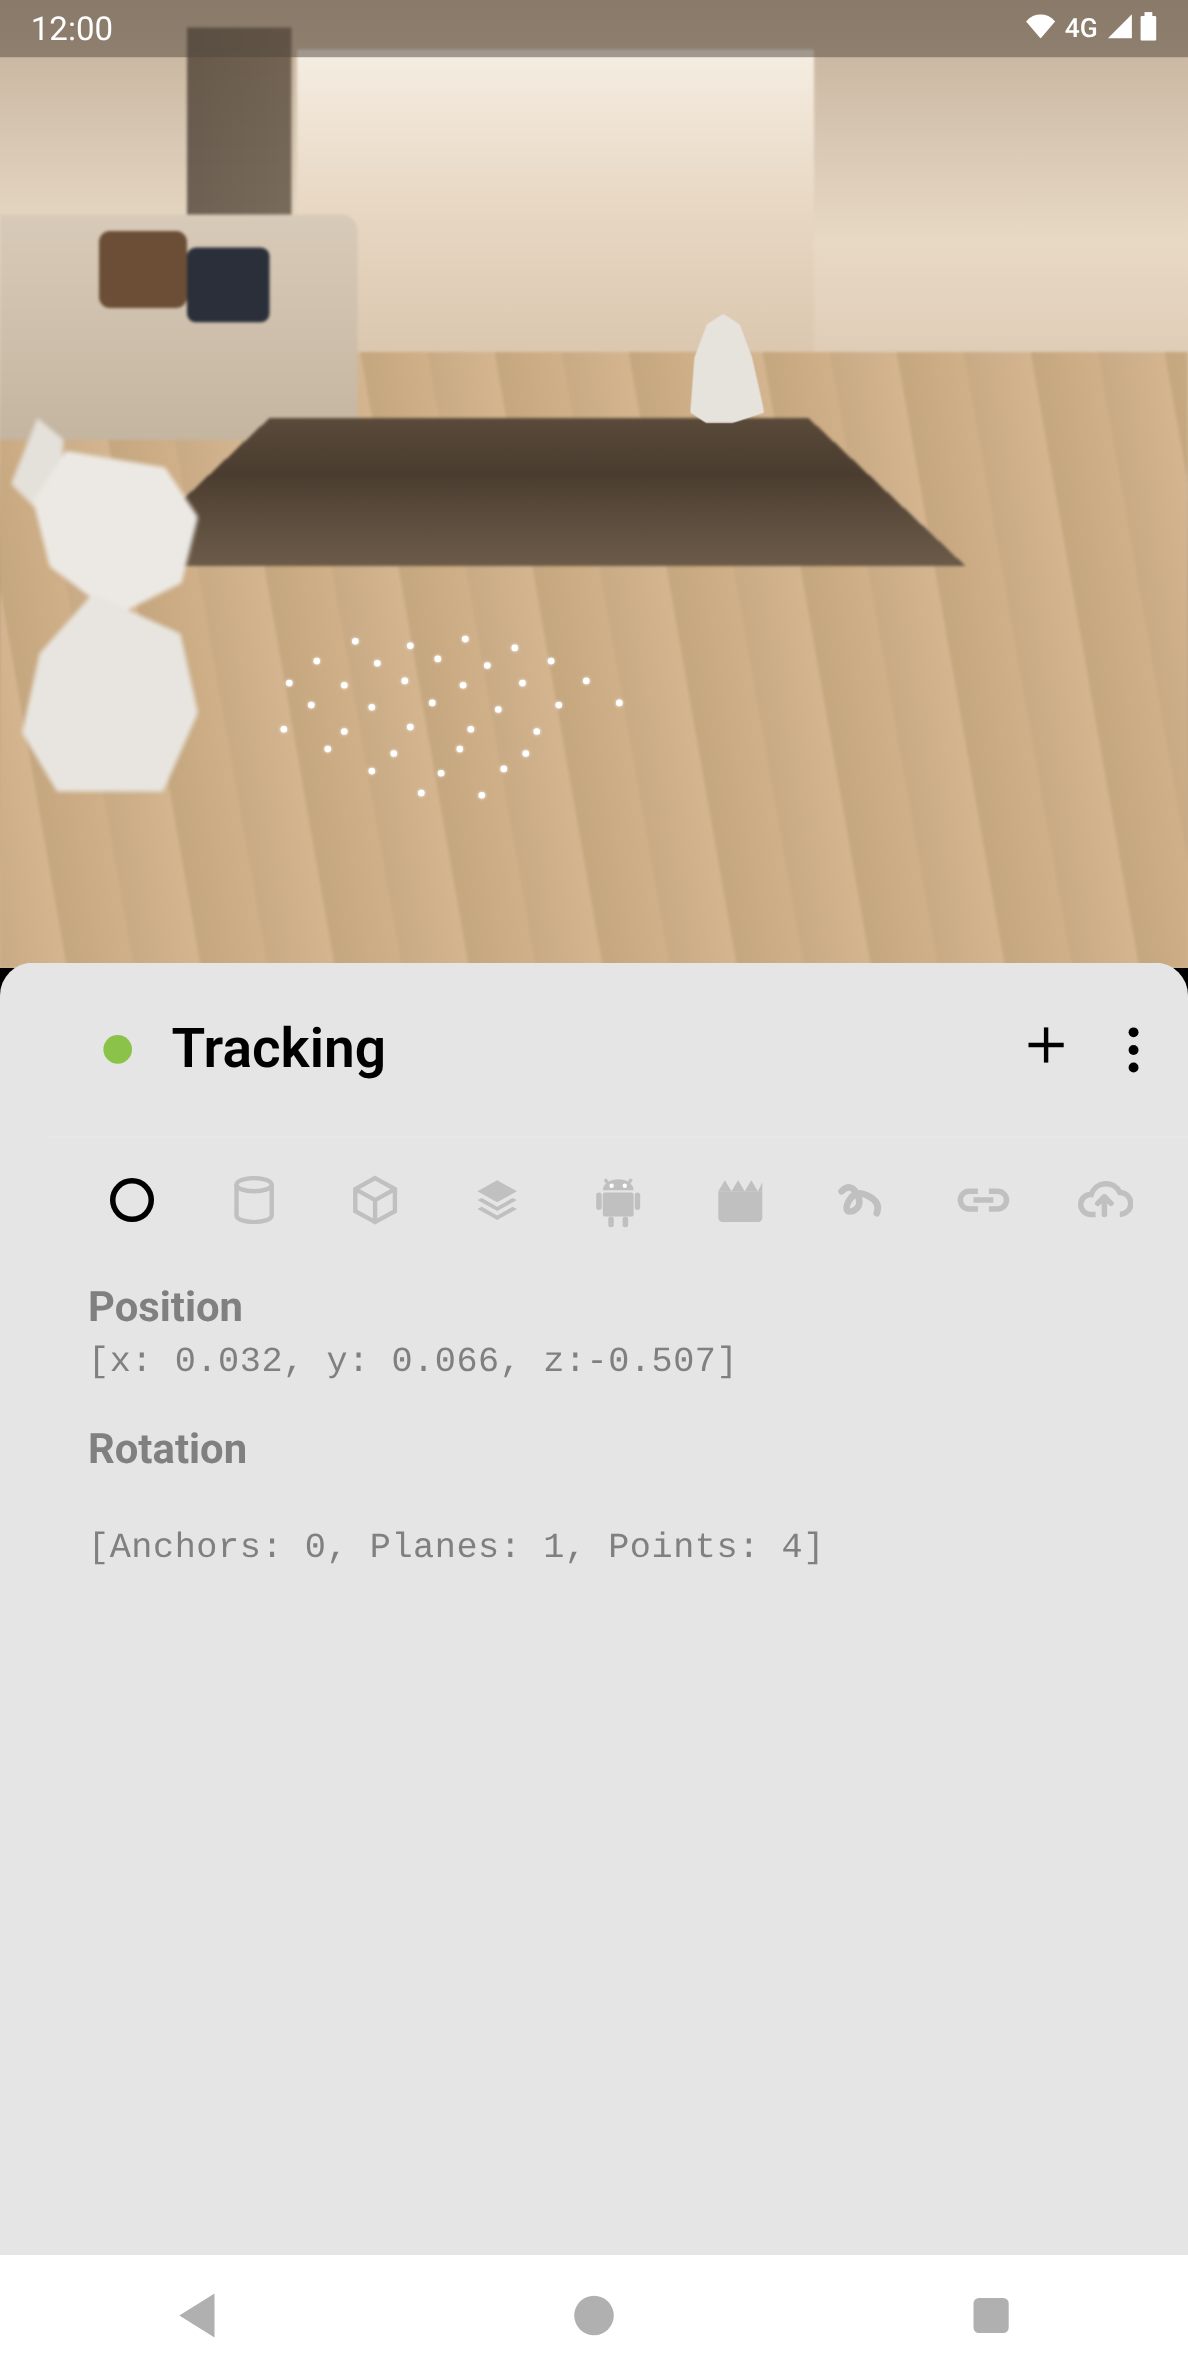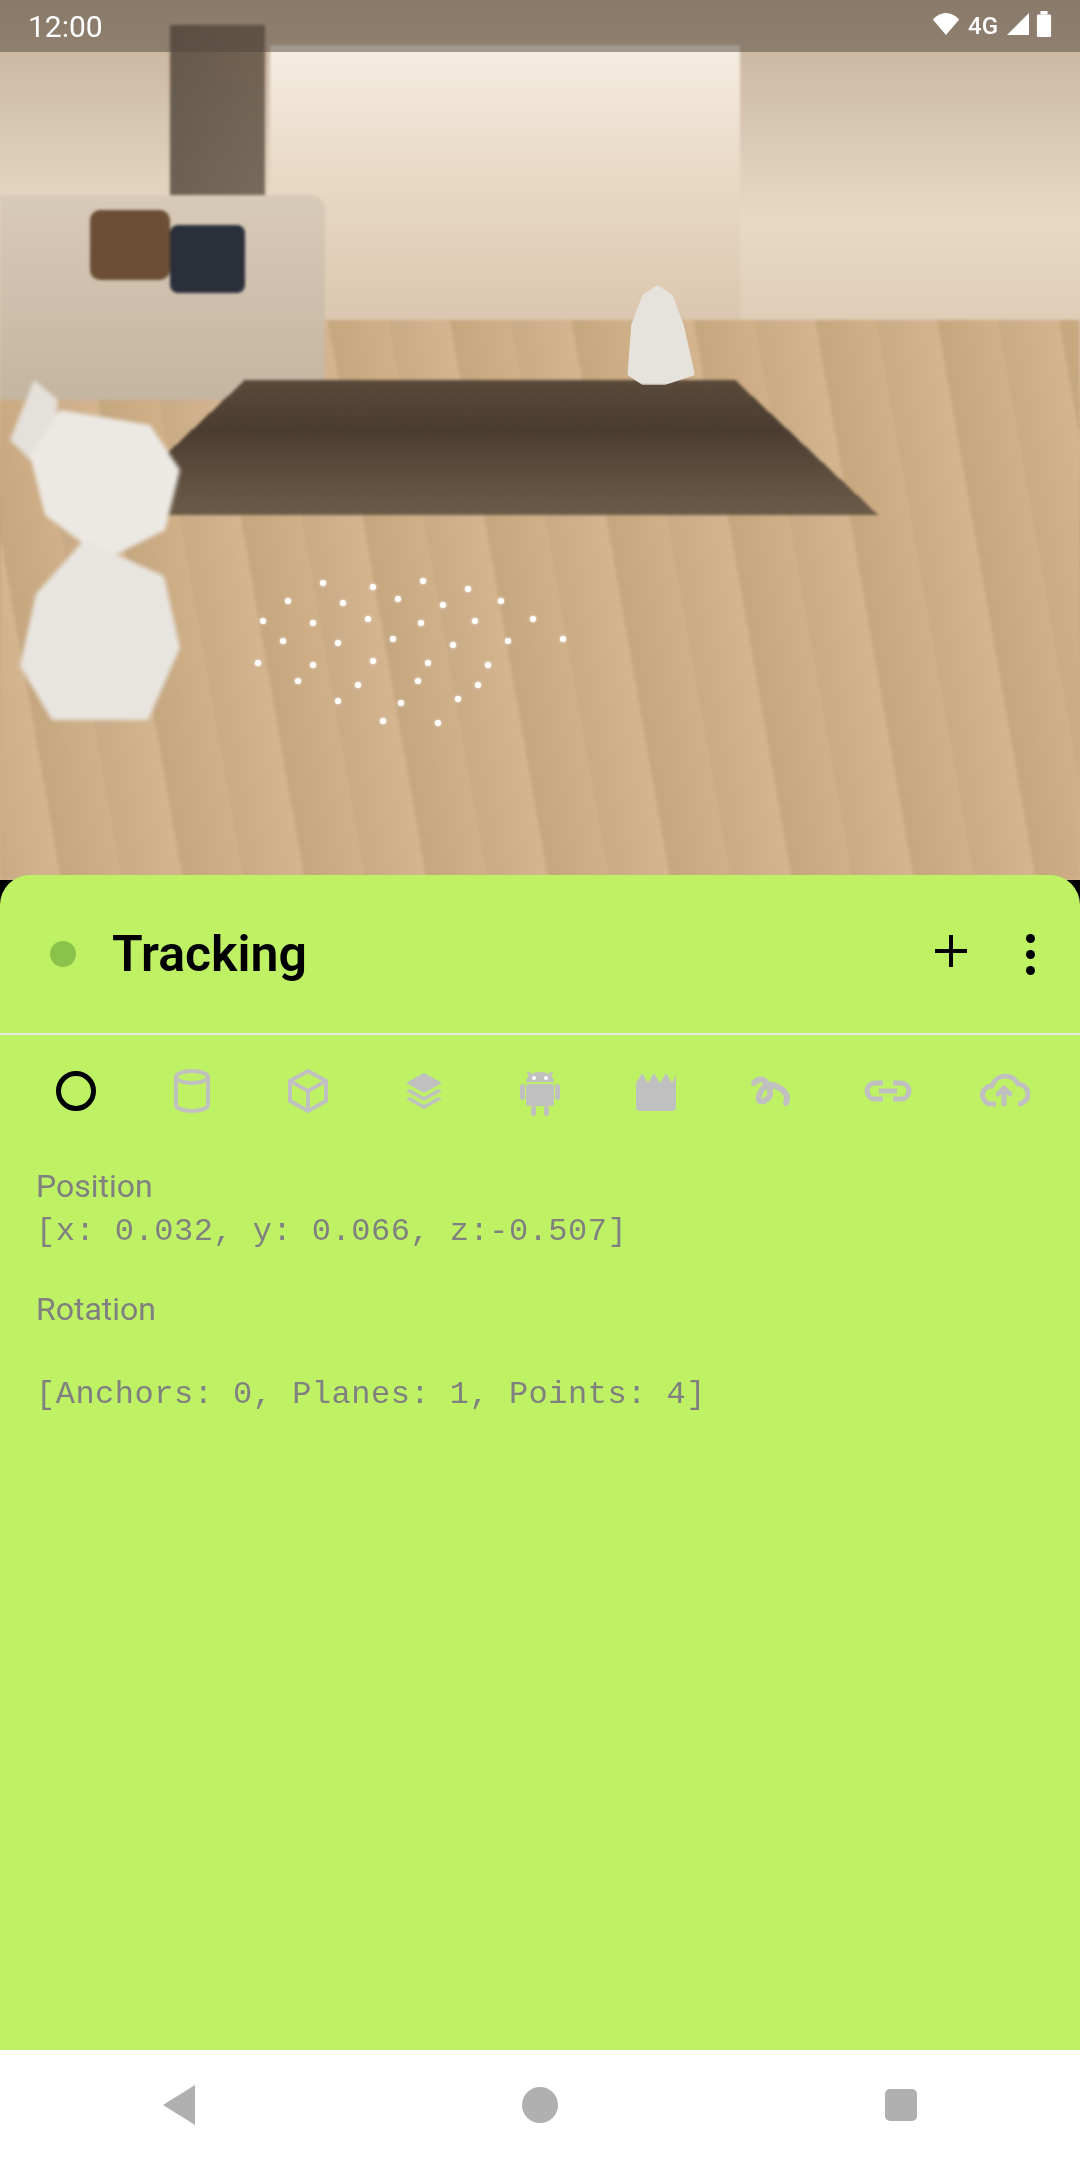--- a/index.html
+++ b/index.html
@@ -223,22 +223,23 @@
       margin: 16px 2px;
     }
 
     
     .bottom-panel {
       position: absolute;
       top: 875px;
       left: 0;
       width: 100%;
       height: 1285px;
-      background: #bef264;
+      background: #e5e5e5;
       border-radius: 30px 30px 0 0;
+      padding-left: 44px;
     }
 
     
     .panel-header {
       display: flex;
       align-items: center;
       padding: 50px 45px 50px 50px;
       border-bottom: 2px solid #e8e8e8;
     }
 
@@ -363,22 +364,22 @@
       border-radius: 50%;
       z-index: 2;
     }
 
     
     .info-section {
       padding: 20px 36px;
     }
 
     .info-label {
-      font-size: 32px;
-      font-weight: 400;
+      font-size: 38px;
+      font-weight: 700;
       color: #808080;
       margin-bottom: 8px;
     }
 
     .info-value {
       font-family: 'Courier New', monospace;
       font-size: 32px;
       font-weight: 500;
       color: #808080;
       letter-spacing: 0.5px;

